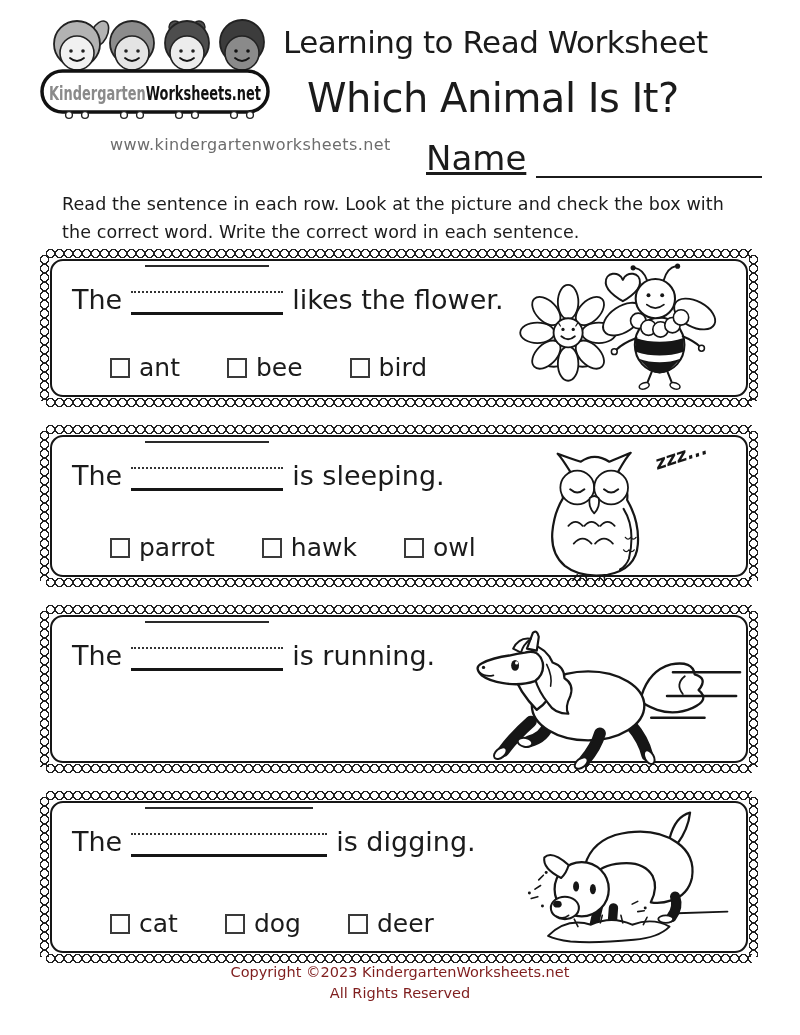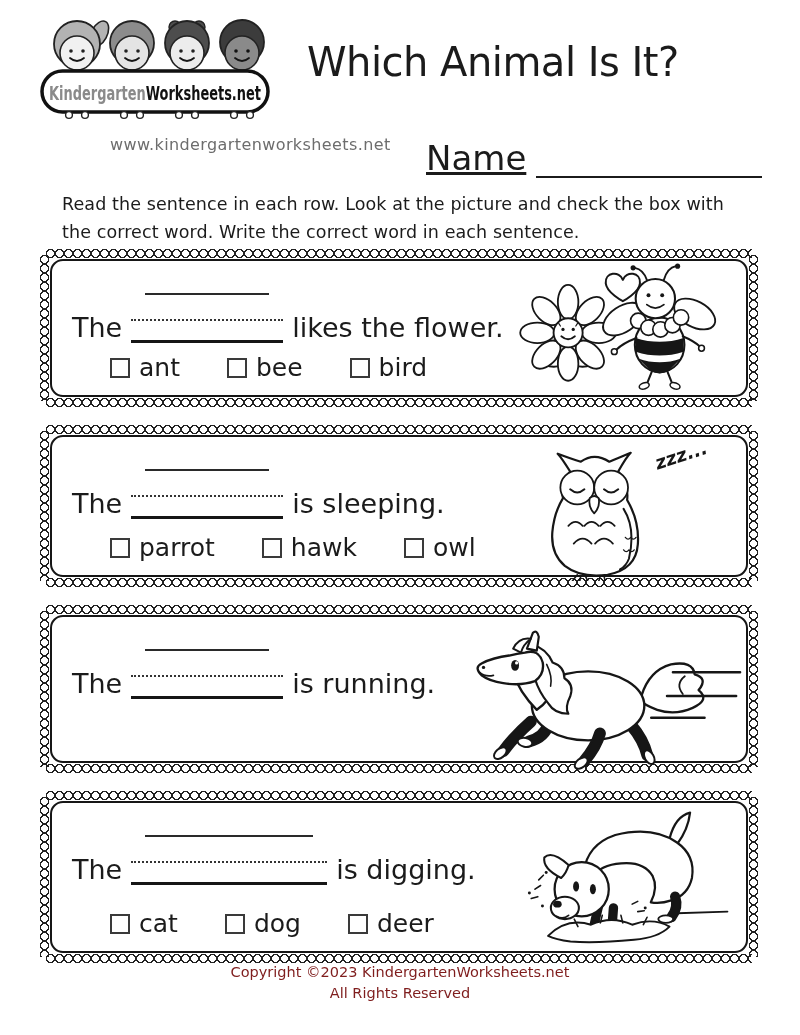--- a/index.html
+++ b/index.html
@@ -30,21 +30,21 @@
   .loops.b { bottom:0; left:8px; right:8px; height:13px;
     background:radial-gradient(circle at 4.5px 6.5px, rgba(0,0,0,0) 3.3px, #222 3.4px, #222 4.8px, rgba(0,0,0,0) 5px) repeat-x;
     background-size:9px 13px; }
   .loops.l { left:0; top:8px; bottom:8px; width:13px;
     background:radial-gradient(circle at 6.5px 4.5px, rgba(0,0,0,0) 3.3px, #222 3.4px, #222 4.8px, rgba(0,0,0,0) 5px) repeat-y;
     background-size:13px 9px; }
   .loops.r { right:0; top:8px; bottom:8px; width:13px;
     background:radial-gradient(circle at 6.5px 4.5px, rgba(0,0,0,0) 3.3px, #222 3.4px, #222 4.8px, rgba(0,0,0,0) 5px) repeat-y;
     background-size:13px 9px; }
   .card-inner { position:absolute; inset:12px; border:2px solid #161616; border-radius:13px; background:#fff; }
-  .sentence { position:absolute; left:20px; top:32px; display:flex; align-items:flex-end; font-size:27px; font-weight:500; white-space:nowrap; z-index:2; }
+  .sentence { position:absolute; left:20px; top:4px; display:flex; align-items:flex-end; font-size:27px; font-weight:500; white-space:nowrap; z-index:2; }
   .sentence .word { line-height:1.05; padding-bottom:1px; }
   .blank { position:relative; display:inline-block; width:152px; height:50px; margin:0 9px; border-bottom:3px solid #161616; }
   .blank.wide { width:196px; }
   .blank .bl-top { position:absolute; top:0; left:14px; right:14px; border-top:2.5px solid #2a2a2a; }
   .blank .bl-mid { position:absolute; top:26px; left:0; right:0; border-top:2px dotted #333; }
   .options { position:absolute; left:58px; bottom:13px; display:flex; gap:47px; font-size:25px; font-weight:500; z-index:2;align-items:flex-end; }
   .option { display:flex; align-items:center; cursor:pointer; }
   .checkbox { width:20px; height:20px; border:2px solid #3a3a3a; background:#fff; margin-right:9px; flex:none; }
   .art { position:absolute; z-index:1; }
   .art.a1 { right:14px; bottom:0; }
@@ -110,20 +110,21 @@
         <circle cx="140" cy="101" r="3.4"></circle>
           <circle cx="156" cy="101" r="3.4"></circle>
         <circle cx="195" cy="101" r="3.4"></circle>
           <circle cx="211" cy="101" r="3.4"></circle>
       </g>
     </svg>
     <div class="logo-url">www.kindergartenworksheets.net</div>
   </div>
 
   <div class="titles">
+    <div class="title-1">Learning to Read Worksheet</div>
     <div class="title-2">Which Animal Is It?</div>
   </div>
 
   <div class="name-row">
     <span class="name-label">Name</span>
     <span class="name-line"></span>
   </div>
 
   <p class="instructions">Read the sentence in each row. Look at the picture and check the box with the correct word. Write the correct word in each sentence.</p>
 

